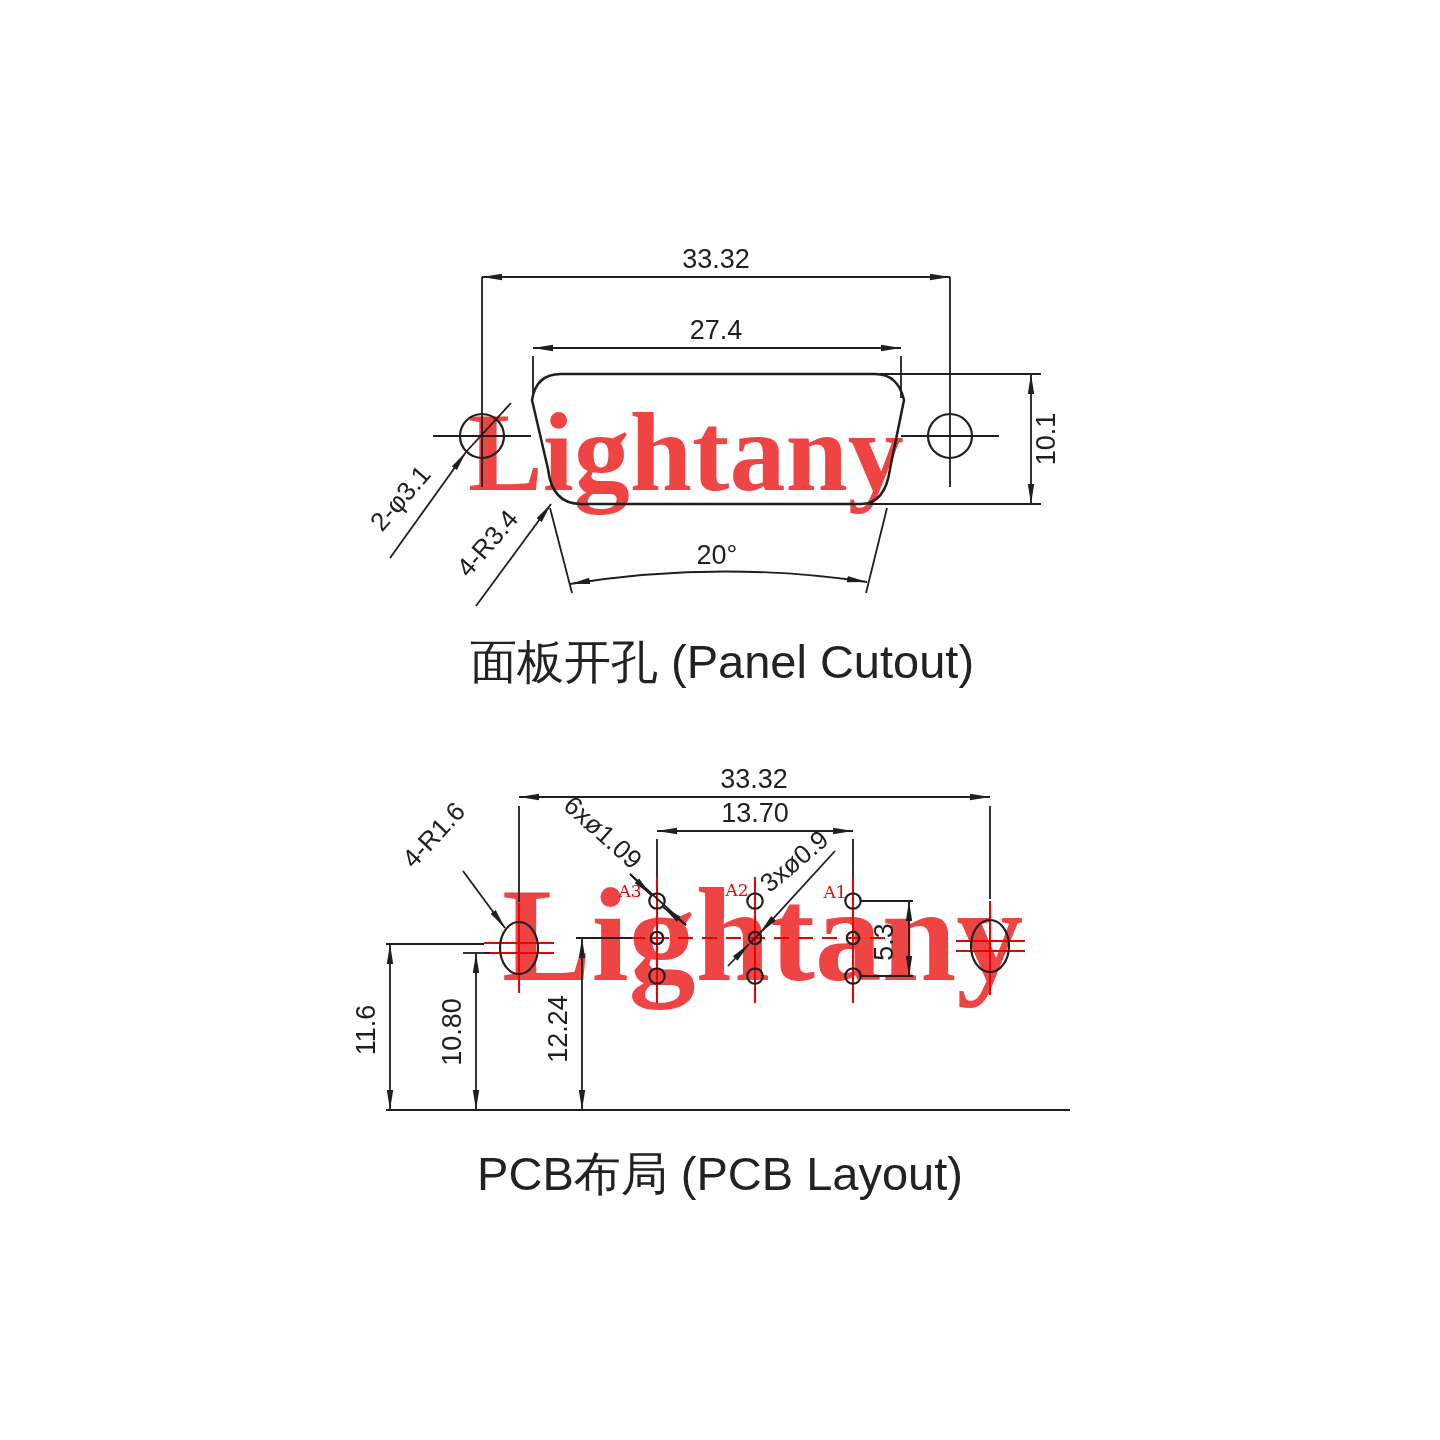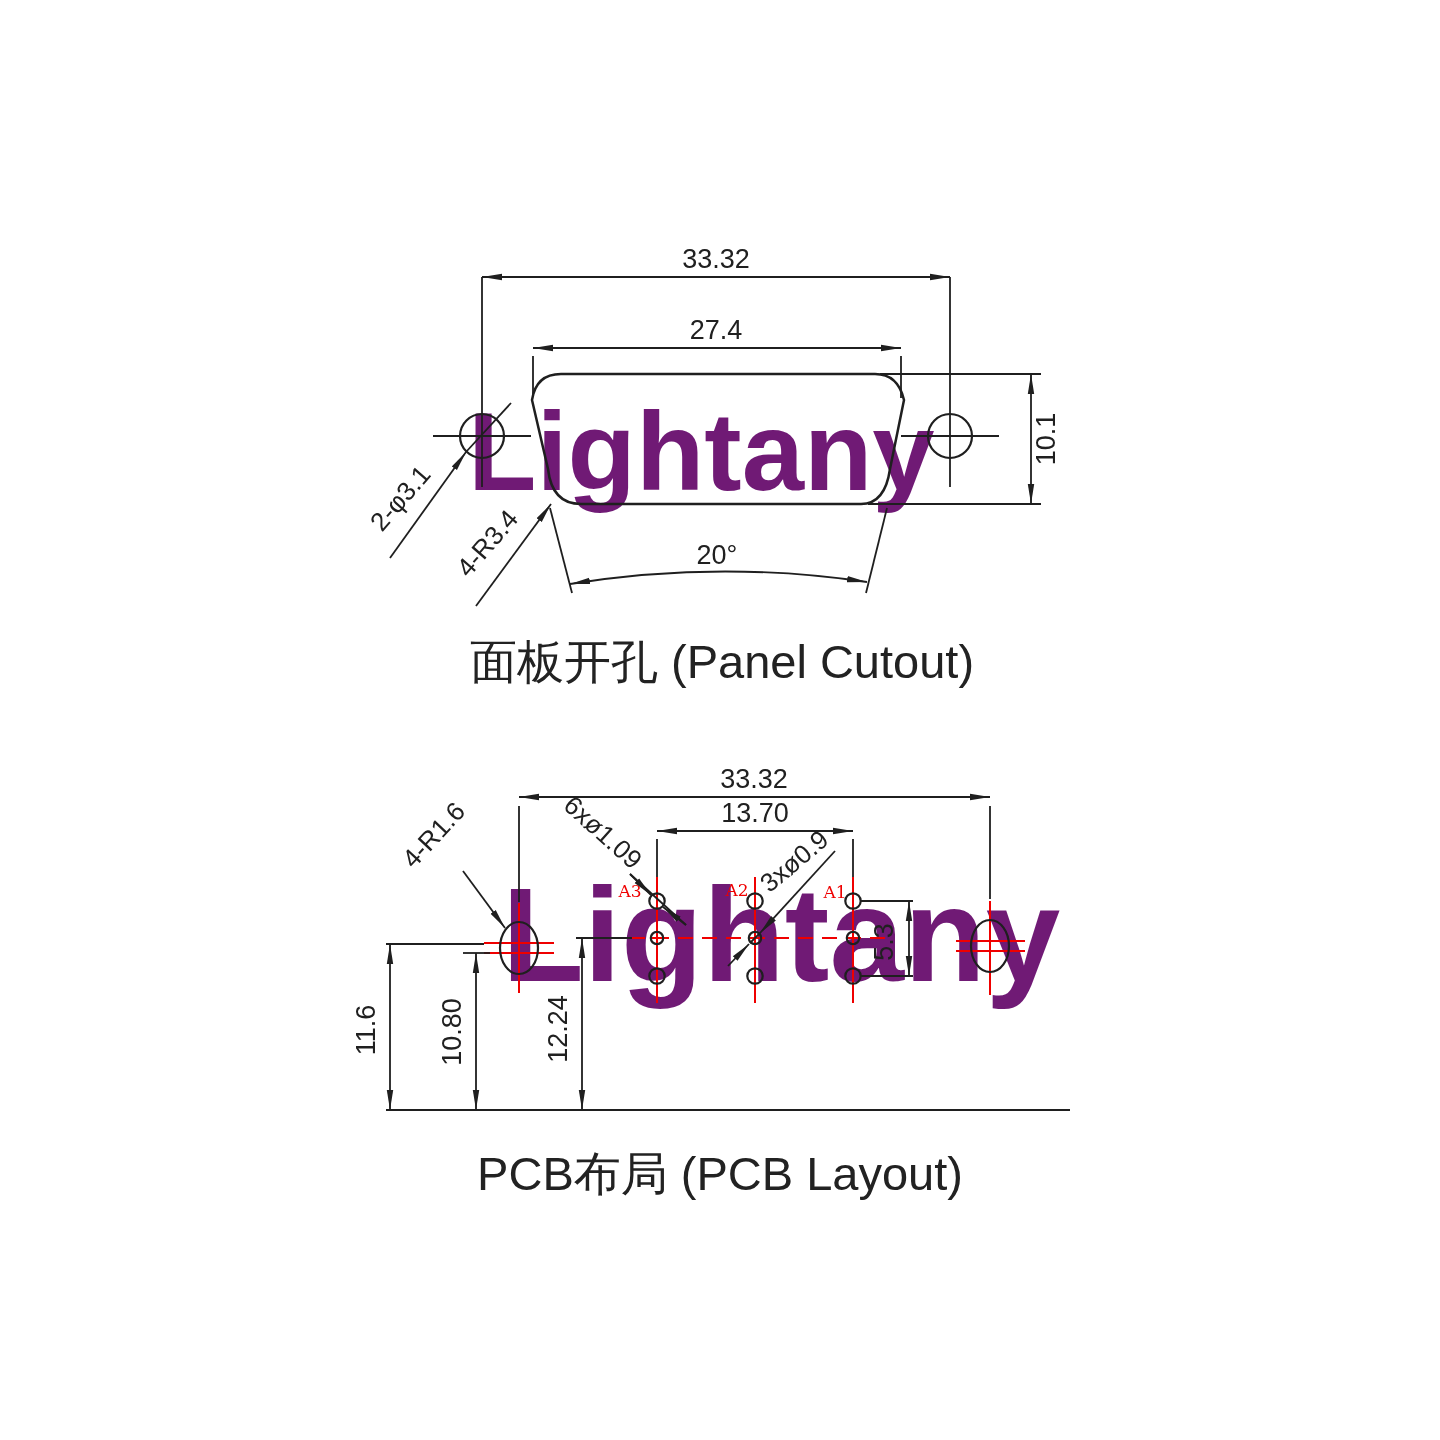--- a/index.html
+++ b/index.html
@@ -5,23 +5,23 @@
   html,body{margin:0;padding:0;background:#ffffff;}
   #canvas{
     position:relative;
     width:1440px;height:1440px;
     background:#ffffff;
     overflow:hidden;
     font-family:"Liberation Sans", sans-serif;
   }
   .watermark{
     position:absolute;
-    font-family:Liberation Sans, sans-serif;
+    font-family:Liberation Serif, serif;
     font-weight:bold;
-    color:#701a75;
+    color:#ef4444;
     line-height:1;
     white-space:nowrap;
     user-select:none;
   }
   #wm-top{left:468px;top:396px;font-size:112px;}
   #wm-bottom{left:502px;top:868px;font-size:134px;}
   svg{position:absolute;left:0;top:0;}
   .blk{stroke:#1f1f1f;fill:none;}
   .thin{stroke-width:1.8;}
   .mid{stroke-width:2.2;}

